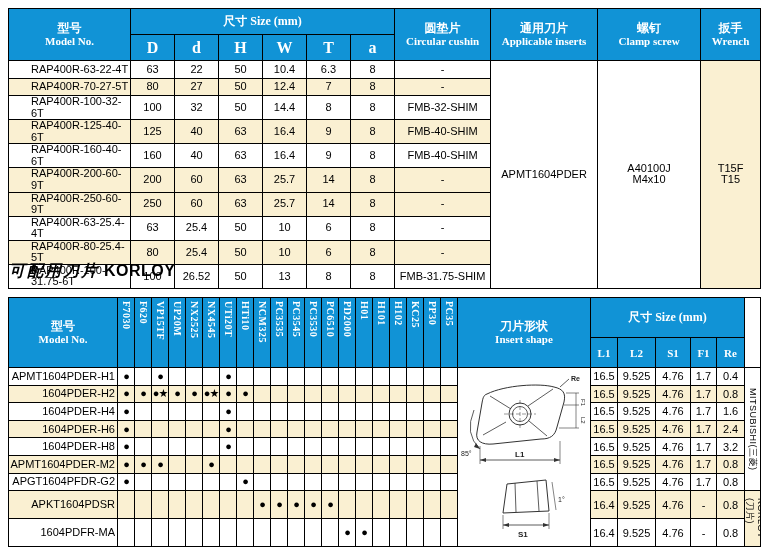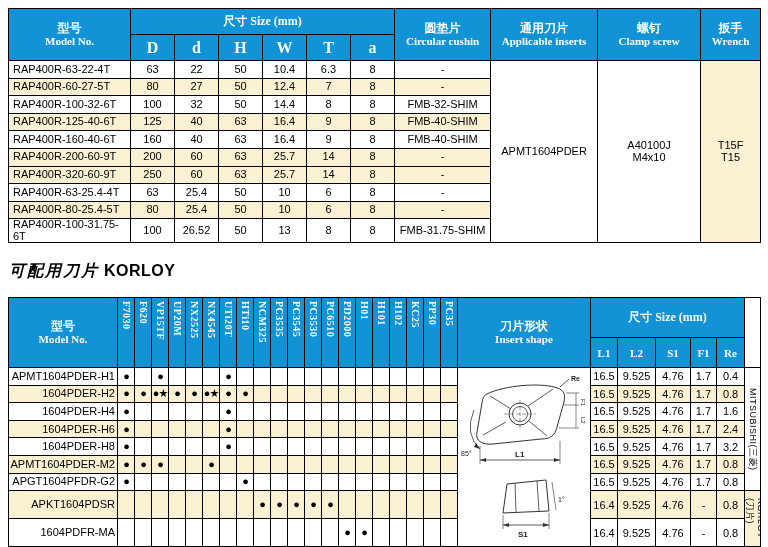--- a/index.html
+++ b/index.html
@@ -5,21 +5,21 @@
   html,body{margin:0;padding:0;background:#fff;}
   .page{position:relative;width:768px;height:547px;background:#fff;overflow:hidden;
         font-family:"Liberation Sans",sans-serif;color:#000;}
   table{border-collapse:collapse;table-layout:fixed;position:absolute;background:#fff;}
   td,th{border:1px solid #000;padding:0;overflow:hidden;vertical-align:middle;}
   th{background:#1193D6;color:#fff;font-weight:bold;text-align:center;font-family:Liberation Serif, serif;}
   
   #t1{left:8px;top:8px;width:752px;}
   #t1 thead tr{height:26px;}
   #t1 tbody td{height:16.6px;font-size:11px;text-align:center;line-height:1.05;}
-  #t1 .model{text-align:left;padding-left:4px;}
+  #t1 .model{text-align:left;padding-left:22px;}
   .zh{font-size:12px;line-height:1.2;display:block;}
   .en{font-size:11px;line-height:1.2;display:block;font-weight:bold;}
   .shaded td{background:#FAF0D2;}
   .merged{background:#fff;white-space:pre-line;line-height:1.35;margin-top:28px;}
   .creambg{background:#FAF0D2 !important;}
   
   .sec-title{position:absolute;left:9px;top:261px;font-size:16px;font-weight:bold;letter-spacing:0.5px;}
   .sec-title .cjk{letter-spacing:2px;font-style:italic;}
   
   #t2{left:8px;top:297px;width:752px;}
@@ -102,21 +102,21 @@
           <td>6.3</td>
           <td>8</td>
           <td>-</td>
           <td class="merged" rowspan="10">APMT1604PDER</td>
           <td class="merged" rowspan="10">A40100J
 M4x10</td>
           <td class="merged creambg" rowspan="10">T15F
 T15</td>
         </tr>
         <tr class="shaded">
-          <td class="model">RAP400R-60-27-5T</td>
+          <td class="model">RAP400R-70-27-5T</td>
           <td>80</td>
           <td>27</td>
           <td>50</td>
           <td>12.4</td>
           <td>7</td>
           <td>8</td>
           <td>-</td>
         </tr>
         <tr>
           <td class="model">RAP400R-100-32-6T</td>
@@ -152,21 +152,21 @@
           <td class="model">RAP400R-200-60-9T</td>
           <td>200</td>
           <td>60</td>
           <td>63</td>
           <td>25.7</td>
           <td>14</td>
           <td>8</td>
           <td>-</td>
         </tr>
         <tr class="shaded">
-          <td class="model">RAP400R-320-60-9T</td>
+          <td class="model">RAP400R-250-60-9T</td>
           <td>250</td>
           <td>60</td>
           <td>63</td>
           <td>25.7</td>
           <td>14</td>
           <td>8</td>
           <td>-</td>
         </tr>
         <tr>
           <td class="model">RAP400R-63-25.4-4T</td>

